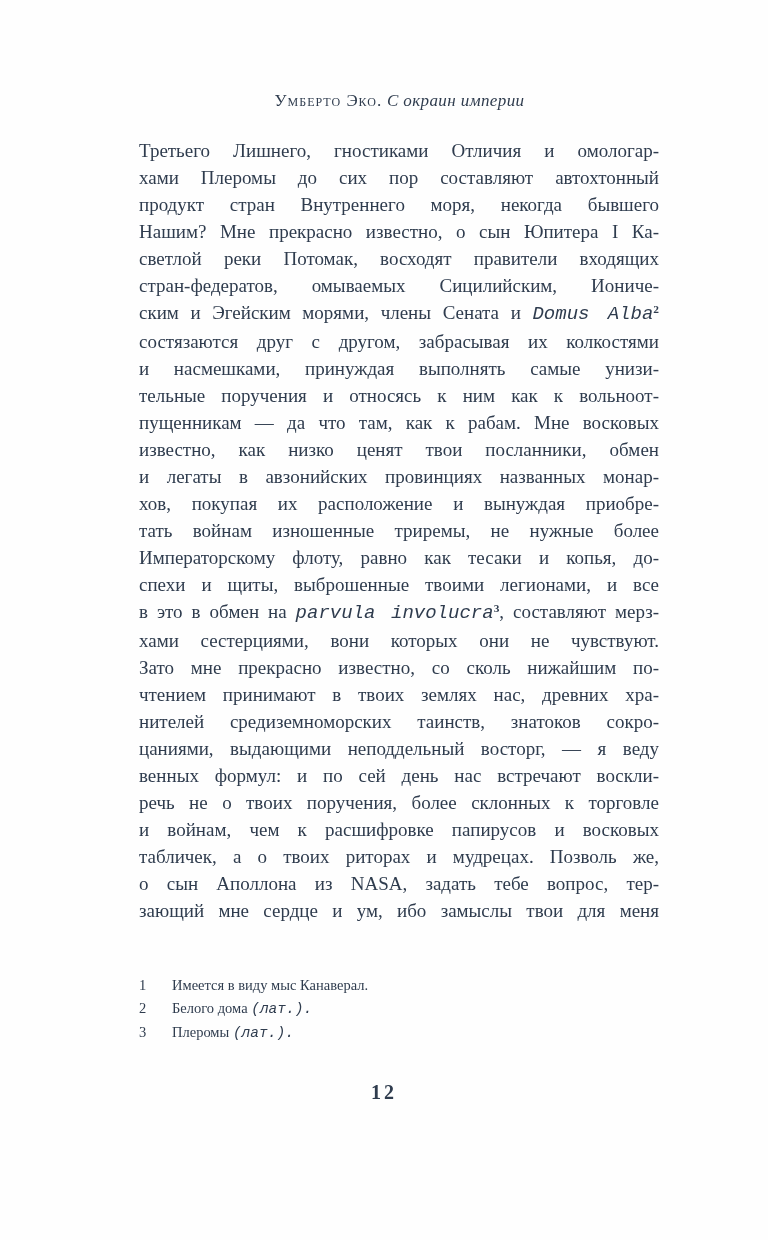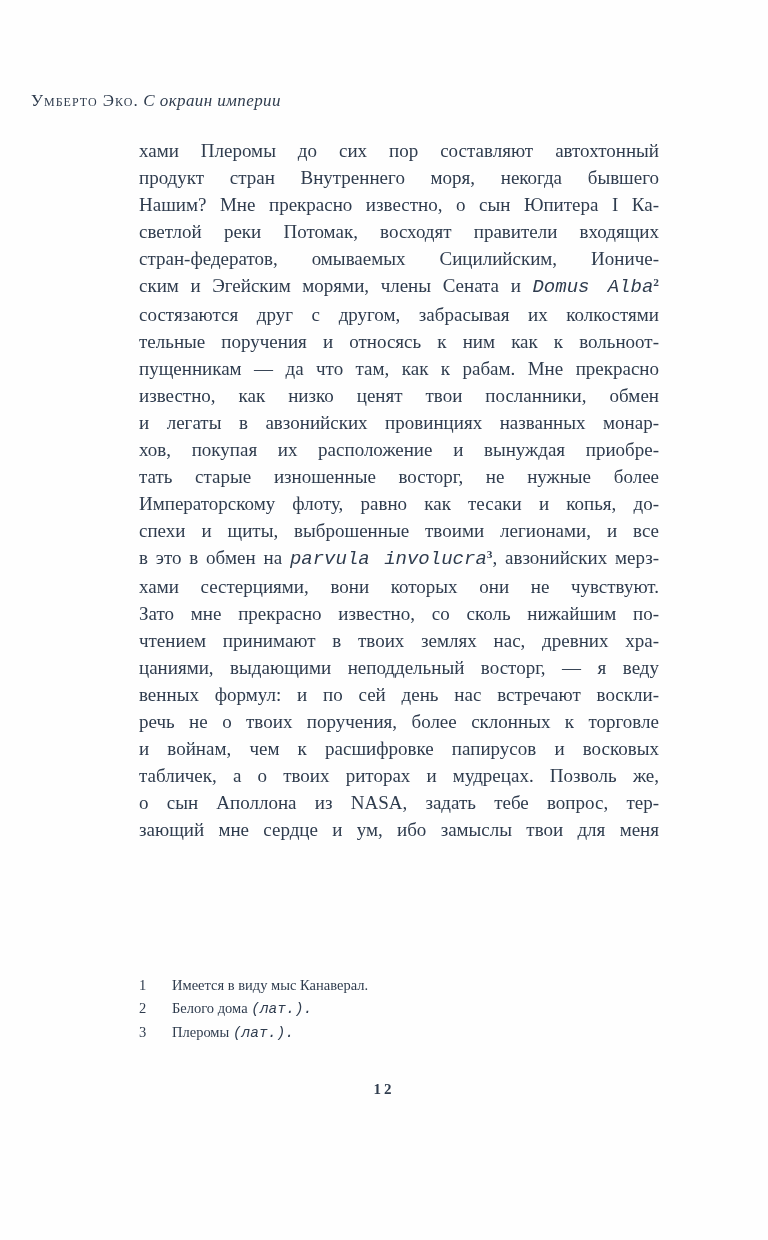--- a/index.html
+++ b/index.html
@@ -10,21 +10,21 @@
     background: #fefefe;
     font-family: "Liberation Serif", "DejaVu Serif", serif;
     color: #2f3c4e;
     overflow: hidden;
   }
   .running-head {
     position: absolute;
     top: 91px;
     left: 0;
     right: 0;
-    text-align: left;
+    text-align: center;
     font-size: 17px;
     letter-spacing: 0.4px;
     margin-left: 31px;
   }
   .running-head .author {
     font-variant: small-caps;
     letter-spacing: 1px;
   }
   .running-head .title {
     font-style: italic;
@@ -63,56 +63,59 @@
   .footnote-num {
     width: 33px;
     flex: 0 0 33px;
   }
   .page-number {
     position: absolute;
     top: 1081px;
     left: 0;
     right: 0;
     text-align: center;
-    font-size: 15px;
+    font-size: 20px;
     font-weight: bold;
     letter-spacing: 3px;
   }
 </style>
 </head>
 <body>
 
 <div class="page">
 
   <div class="running-head">
     <span class="author">Умберто Эко.</span>
     <span> </span>
     <span class="title">С окраин империи</span>
   </div>
 
   <div class="body-text">
+      <div class="body-line"><span>Третьего Лишнего, гностиками Отличия и омологар-</span></div>
       <div class="body-line"><span>хами Плеромы до сих пор составляют автохтонный</span></div>
       <div class="body-line"><span>продукт стран Внутреннего моря, некогда бывшего</span></div>
       <div class="body-line"><span>Нашим? Мне прекрасно известно, о сын Юпитера I Ка-</span></div>
       <div class="body-line"><span>светлой реки Потомак, восходят правители входящих</span></div>
       <div class="body-line"><span>стран-федератов, омываемых Сицилийским, Иониче-</span></div>
       <div class="body-line"><span>ским и Эгейским морями, члены Сената и </span><span class="it">Domus Alba</span><sup class="fn-ref">2</sup></div>
       <div class="body-line"><span>состязаются друг с другом, забрасывая их колкостями</span></div>
+      <div class="body-line"><span>и насмешками, принуждая выполнять самые унизи-</span></div>
       <div class="body-line"><span>тельные поручения и относясь к ним как к вольноот-</span></div>
-      <div class="body-line"><span>пущенникам — да что там, как к рабам. Мне прекрасно</span></div>
+      <div class="body-line"><span>пущенникам — да что там, как к рабам. Мне восковых</span></div>
       <div class="body-line"><span>известно, как низко ценят твои посланники, обмен</span></div>
       <div class="body-line"><span>и легаты в авзонийских провинциях названных монар-</span></div>
       <div class="body-line"><span>хов, покупая их расположение и вынуждая приобре-</span></div>
-      <div class="body-line"><span>тать старые изношенные восторг, не нужные более</span></div>
+      <div class="body-line"><span>тать войнам изношенные триремы, не нужные более</span></div>
       <div class="body-line"><span>Императорскому флоту, равно как тесаки и копья, до-</span></div>
       <div class="body-line"><span>спехи и щиты, выброшенные твоими легионами, и все</span></div>
-      <div class="body-line"><span>в это в обмен на </span><span class="it">parvula involucra</span><sup class="fn-ref">3</sup><span>, авзонийских мерз-</span></div>
+      <div class="body-line"><span>в это в обмен на </span><span class="it">parvula involucra</span><sup class="fn-ref">3</sup><span>, составляют мерз-</span></div>
       <div class="body-line"><span>хами сестерциями, вони которых они не чувствуют.</span></div>
       <div class="body-line"><span>Зато мне прекрасно известно, со сколь нижайшим по-</span></div>
       <div class="body-line"><span>чтением принимают в твоих землях нас, древних хра-</span></div>
+      <div class="body-line"><span>нителей средиземноморских таинств, знатоков сокро-</span></div>
       <div class="body-line"><span>цаниями, выдающими неподдельный восторг, — я веду</span></div>
       <div class="body-line"><span>венных формул: и по сей день нас встречают воскли-</span></div>
       <div class="body-line"><span>речь не о твоих поручения, более склонных к торговле</span></div>
       <div class="body-line"><span>и войнам, чем к расшифровке папирусов и восковых</span></div>
       <div class="body-line"><span>табличек, а о твоих риторах и мудрецах. Позволь же,</span></div>
       <div class="body-line"><span>о сын Аполлона из NASA, задать тебе вопрос, тер-</span></div>
       <div class="body-line"><span>зающий мне сердце и ум, ибо замыслы твои для меня</span></div>
     </div>
 
   <div class="footnotes">

